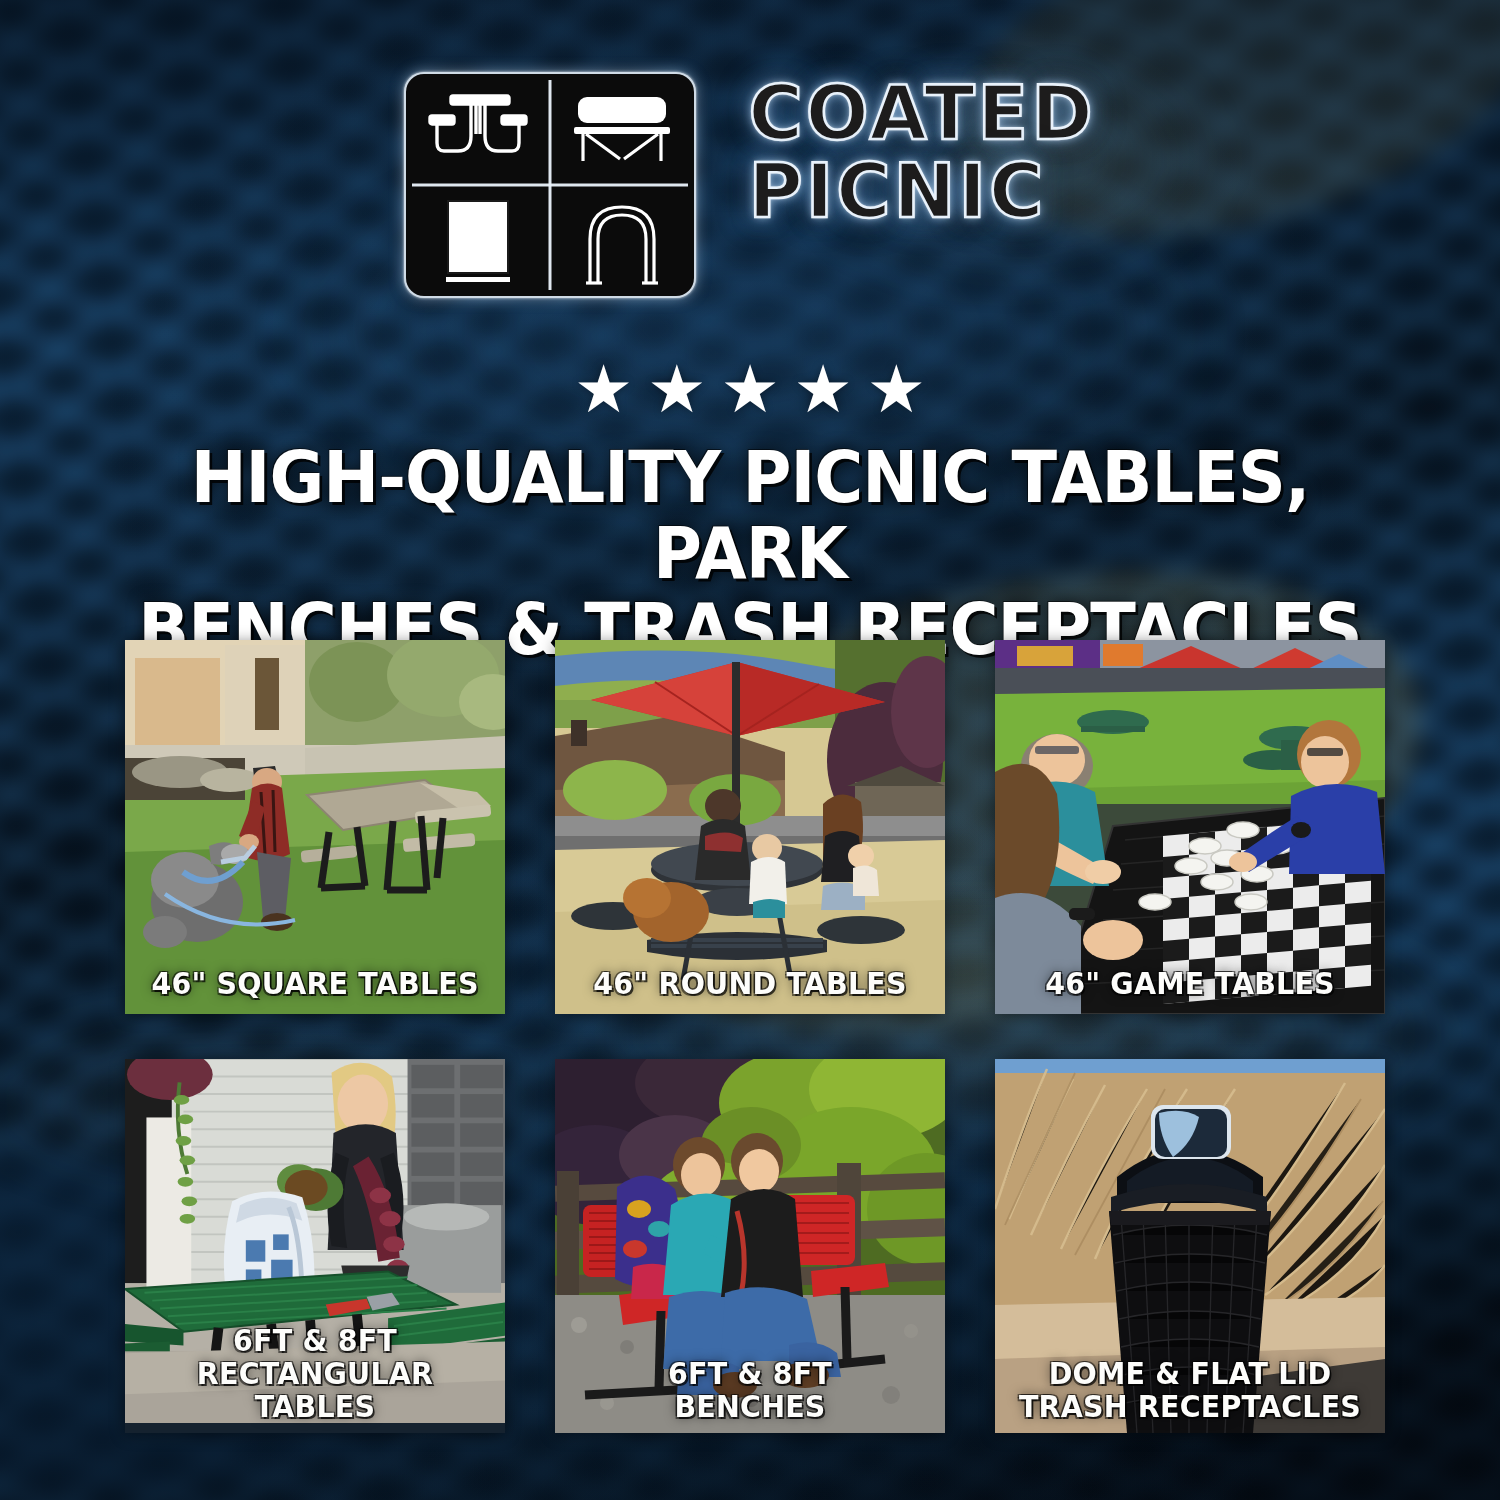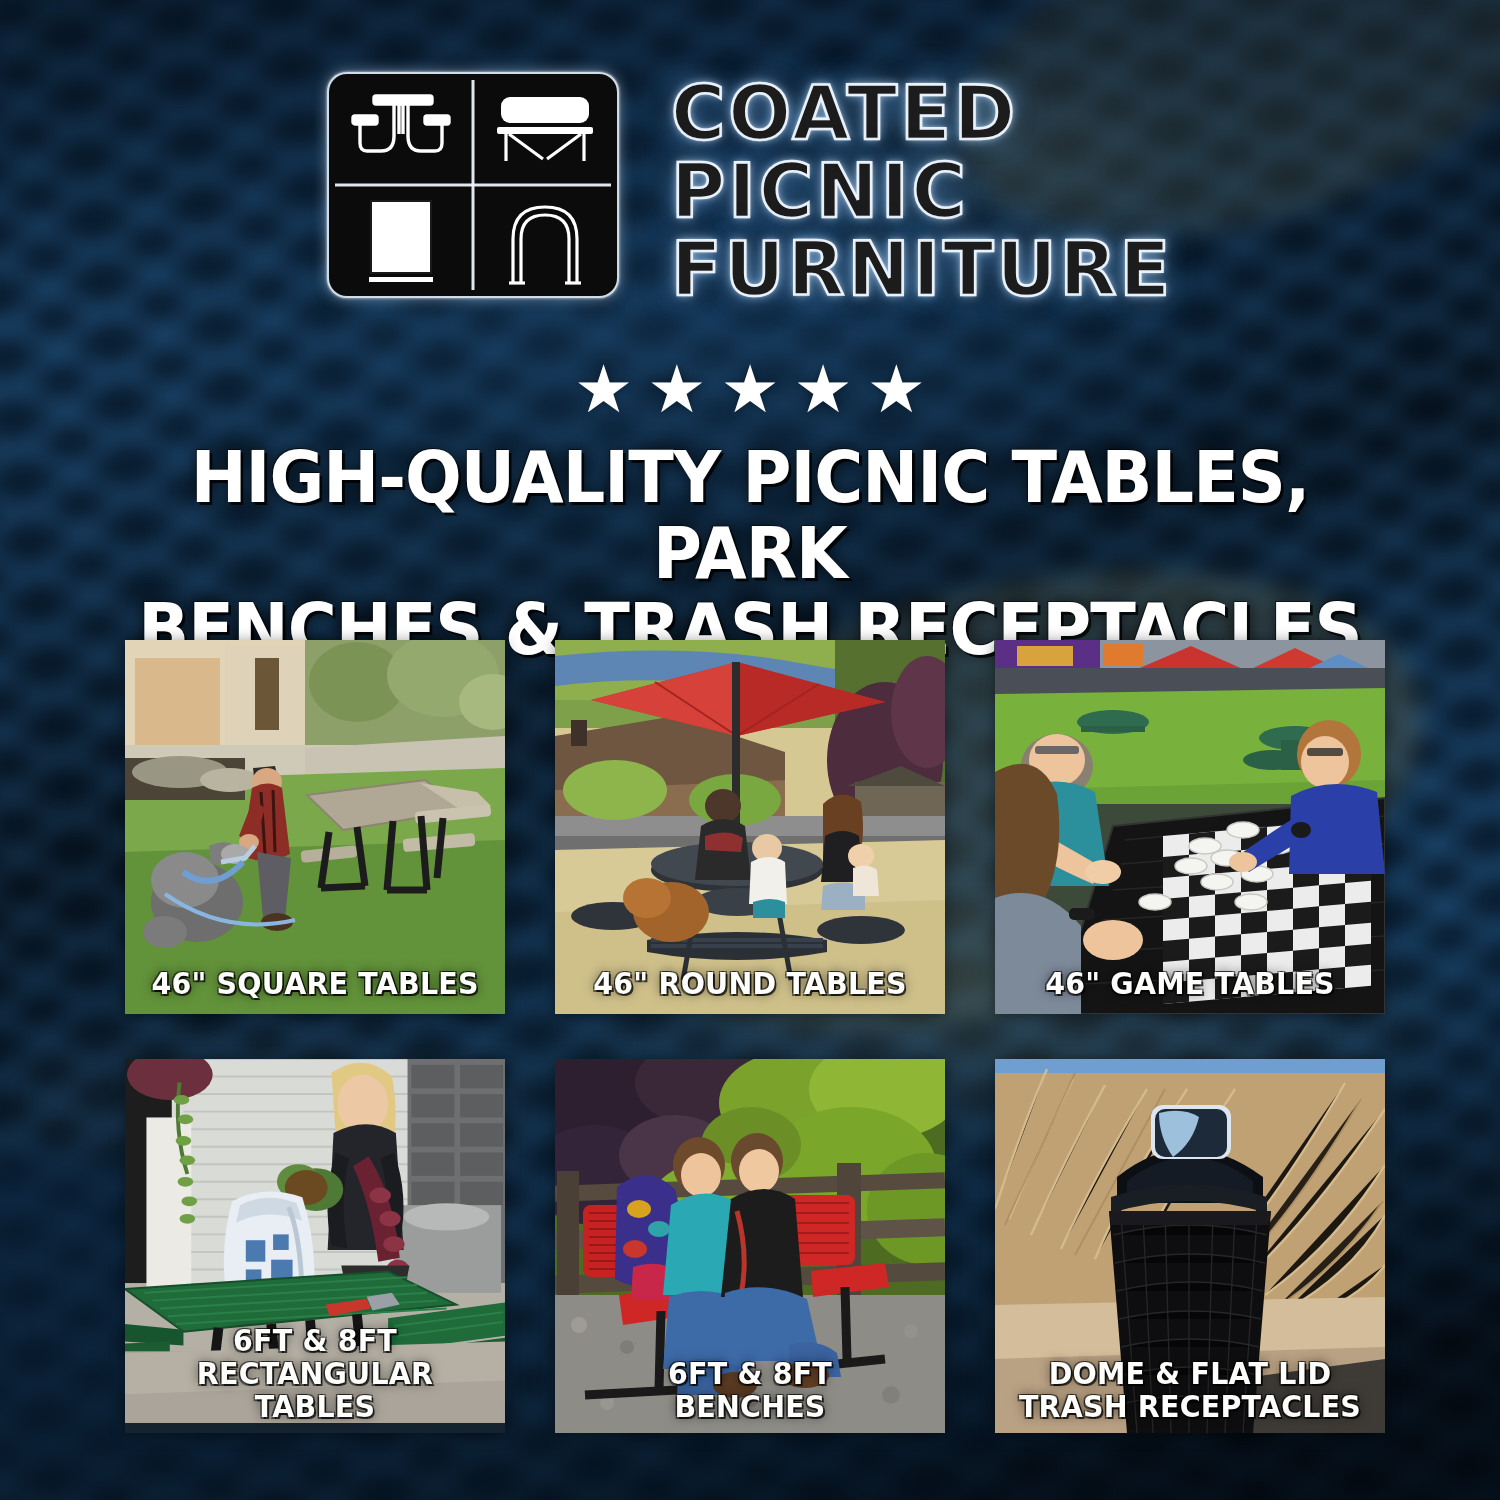--- a/index.html
+++ b/index.html
@@ -246,21 +246,20 @@
             <path d="M6 88 L22 88"></path>
             <path d="M62 88 L78 88"></path>
           </g>
         </svg>
       </div>
     </div>
 
     <div class="logo-text">
       <div class="lt">COATED</div>
       <div class="lt">PICNIC</div>
-      <div class="lt">FURNITURE</div>
     </div>
   </div>
 
   <div class="stars">
     <span class="star">★</span>
     <span class="star">★</span>
     <span class="star">★</span>
     <span class="star">★</span>
     <span class="star">★</span>
   </div>

